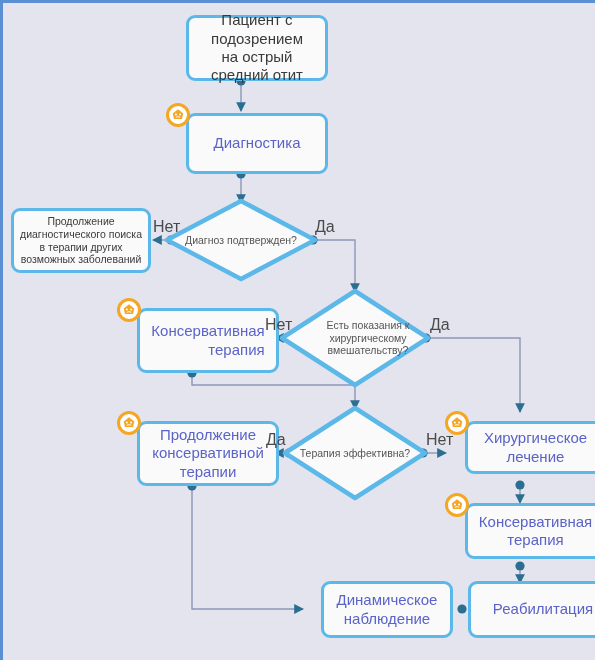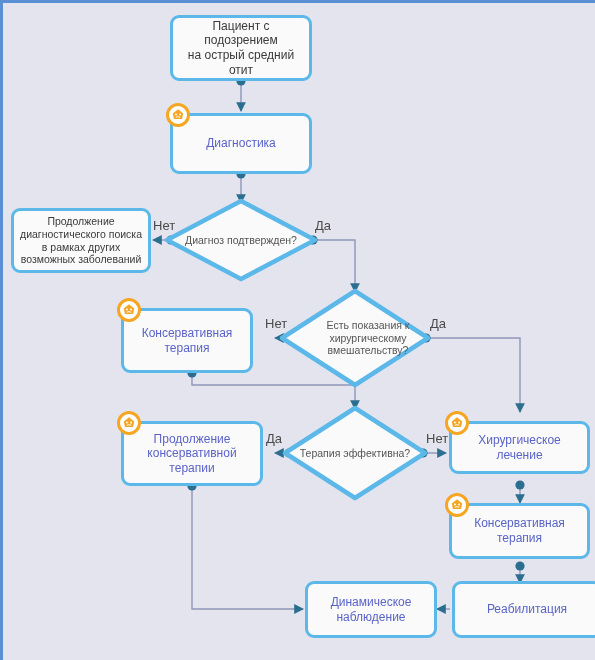--- a/index.html
+++ b/index.html
@@ -26,21 +26,21 @@
     border:3px solid #5bb8e8;
     border-radius:9px;
     display:flex;align-items:center;justify-content:center;
     text-align:center;
     line-height:1.22;
   }
   .node .txt{display:block;padding:0 4px;}
   .blue .txt{color:#5a63c8;}
   .dark .txt{color:#3a3a3a;}
   .fs10{font-size:10.5px;}
-  .fs11{font-size:12px;}
+  .fs11{font-size:15px;margin-left:16px;}
 
   .diamond{
     position:absolute;
     box-sizing:border-box;
   }
   .diamond .dlabel{
     position:absolute;left:0;top:0;width:100%;height:100%;
     display:flex;align-items:center;justify-content:center;
     text-align:center;color:#555;font-size:10.5px;line-height:1.2;
     pointer-events:none;
@@ -51,21 +51,21 @@
     width:24px;height:24px;border-radius:50%;
     background:#fff;border:3px solid #f5a623;
     box-sizing:border-box;
     display:flex;align-items:center;justify-content:center;
     z-index:5;
   }
   .badge svg{display:block;}
 
   .elabel{
     position:absolute;
-    font-size:13px;color:#4a4a4a;
+    font-size:16px;color:#4a4a4a;
     white-space:nowrap;
   }
 </style>
 </head>
 <body>
 
 <div id="page">
 
   <svg id="canvas" xmlns="http://www.w3.org/2000/svg">
     <defs>
@@ -142,26 +142,26 @@
       <circle cx="5.6" cy="7.4" r="1.15" fill="#fff"></circle>
       <circle cx="10.4" cy="7.4" r="1.15" fill="#fff"></circle>
       <path d="M5.8 10.4 q2.2 -1.3 4.4 0" stroke="#fff" stroke-width="1.1" fill="none" stroke-linecap="round"></path>
     </svg>
   </div>
 
   <div class="node dark fs10" style="left:8px;top:205px;width:140px;height:65px;">
     <span class="txt">
       <span>Продолжение</span><br>
       <span>диагностического поиска</span><br>
-      <span>в рамках других</span><br>
+      <span>в терапии других</span><br>
       <span>возможных заболеваний</span>
     </span>
   </div>
 
-  <div class="node blue fs11" style="left:118px;top:305px;width:132px;height:65px;">
+  <div class="node blue fs11" style="left:118px;top:305px;width:142px;height:65px;text-align:right;">
     <span class="txt">
       <span>Консервативная</span><br>
       <span>терапия</span>
     </span>
   </div>
   <div class="badge" style="left:114px;top:295px;">
     <svg width="14" height="14" viewBox="0 0 16 16" aria-hidden="true">
       <path d="M8 1.5 L14 6.2 L12.6 12.6 L3.4 12.6 L2 6.2 Z" fill="#f5a623"></path>
       <circle cx="5.6" cy="7.4" r="1.15" fill="#fff"></circle>
       <circle cx="10.4" cy="7.4" r="1.15" fill="#fff"></circle>

